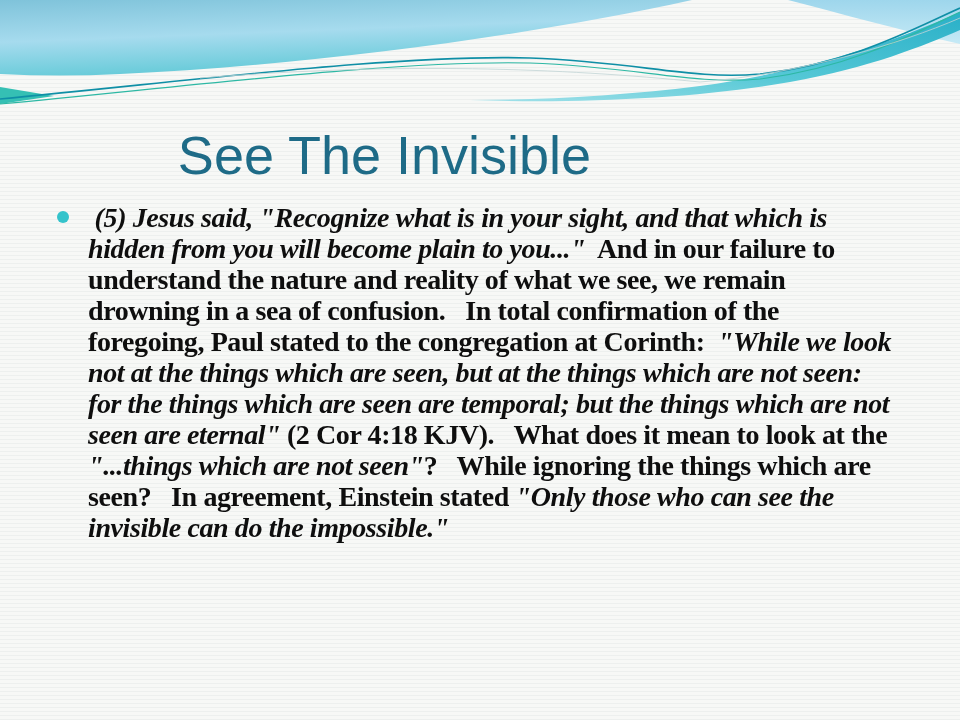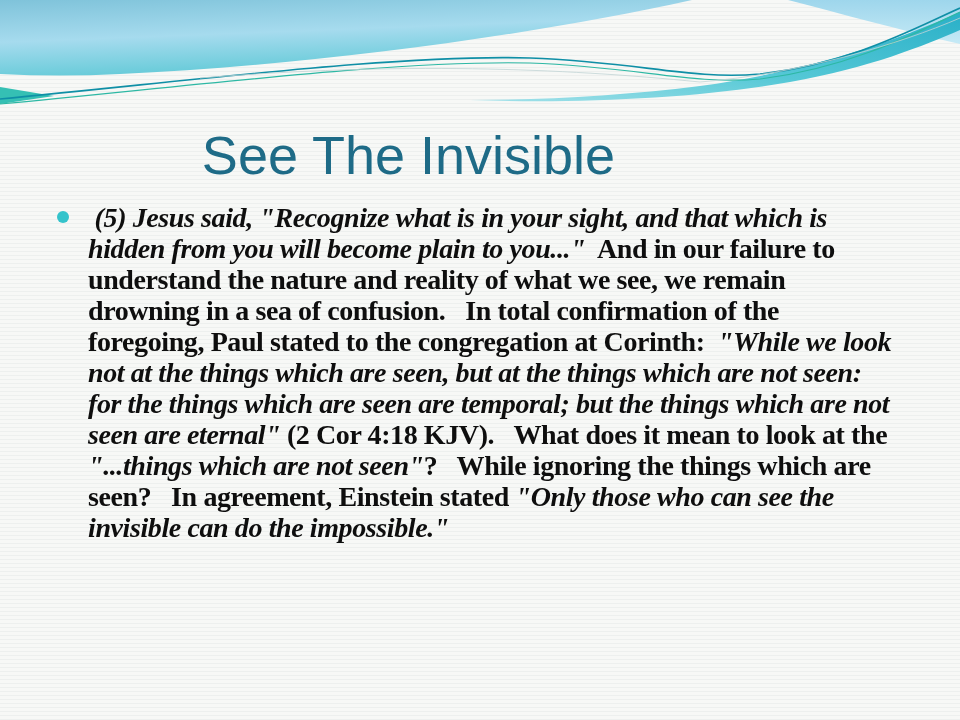--- a/index.html
+++ b/index.html
@@ -35,21 +35,20 @@
     left: 0;
     width: 769px;
     margin: 0;
     text-align: center;
     font-family: "Liberation Sans", sans-serif;
     font-weight: 400;
     font-size: 54px;
     line-height: 74px;
     color: #1e6b87;
     letter-spacing: 0px;
-    padding-left: 24px;
   }
   .body-block {
     position: absolute;
     top: 202px;
     left: 0;
     width: 960px;
     box-sizing: border-box;
     padding-left: 88px;
     padding-right: 62px;
   }

